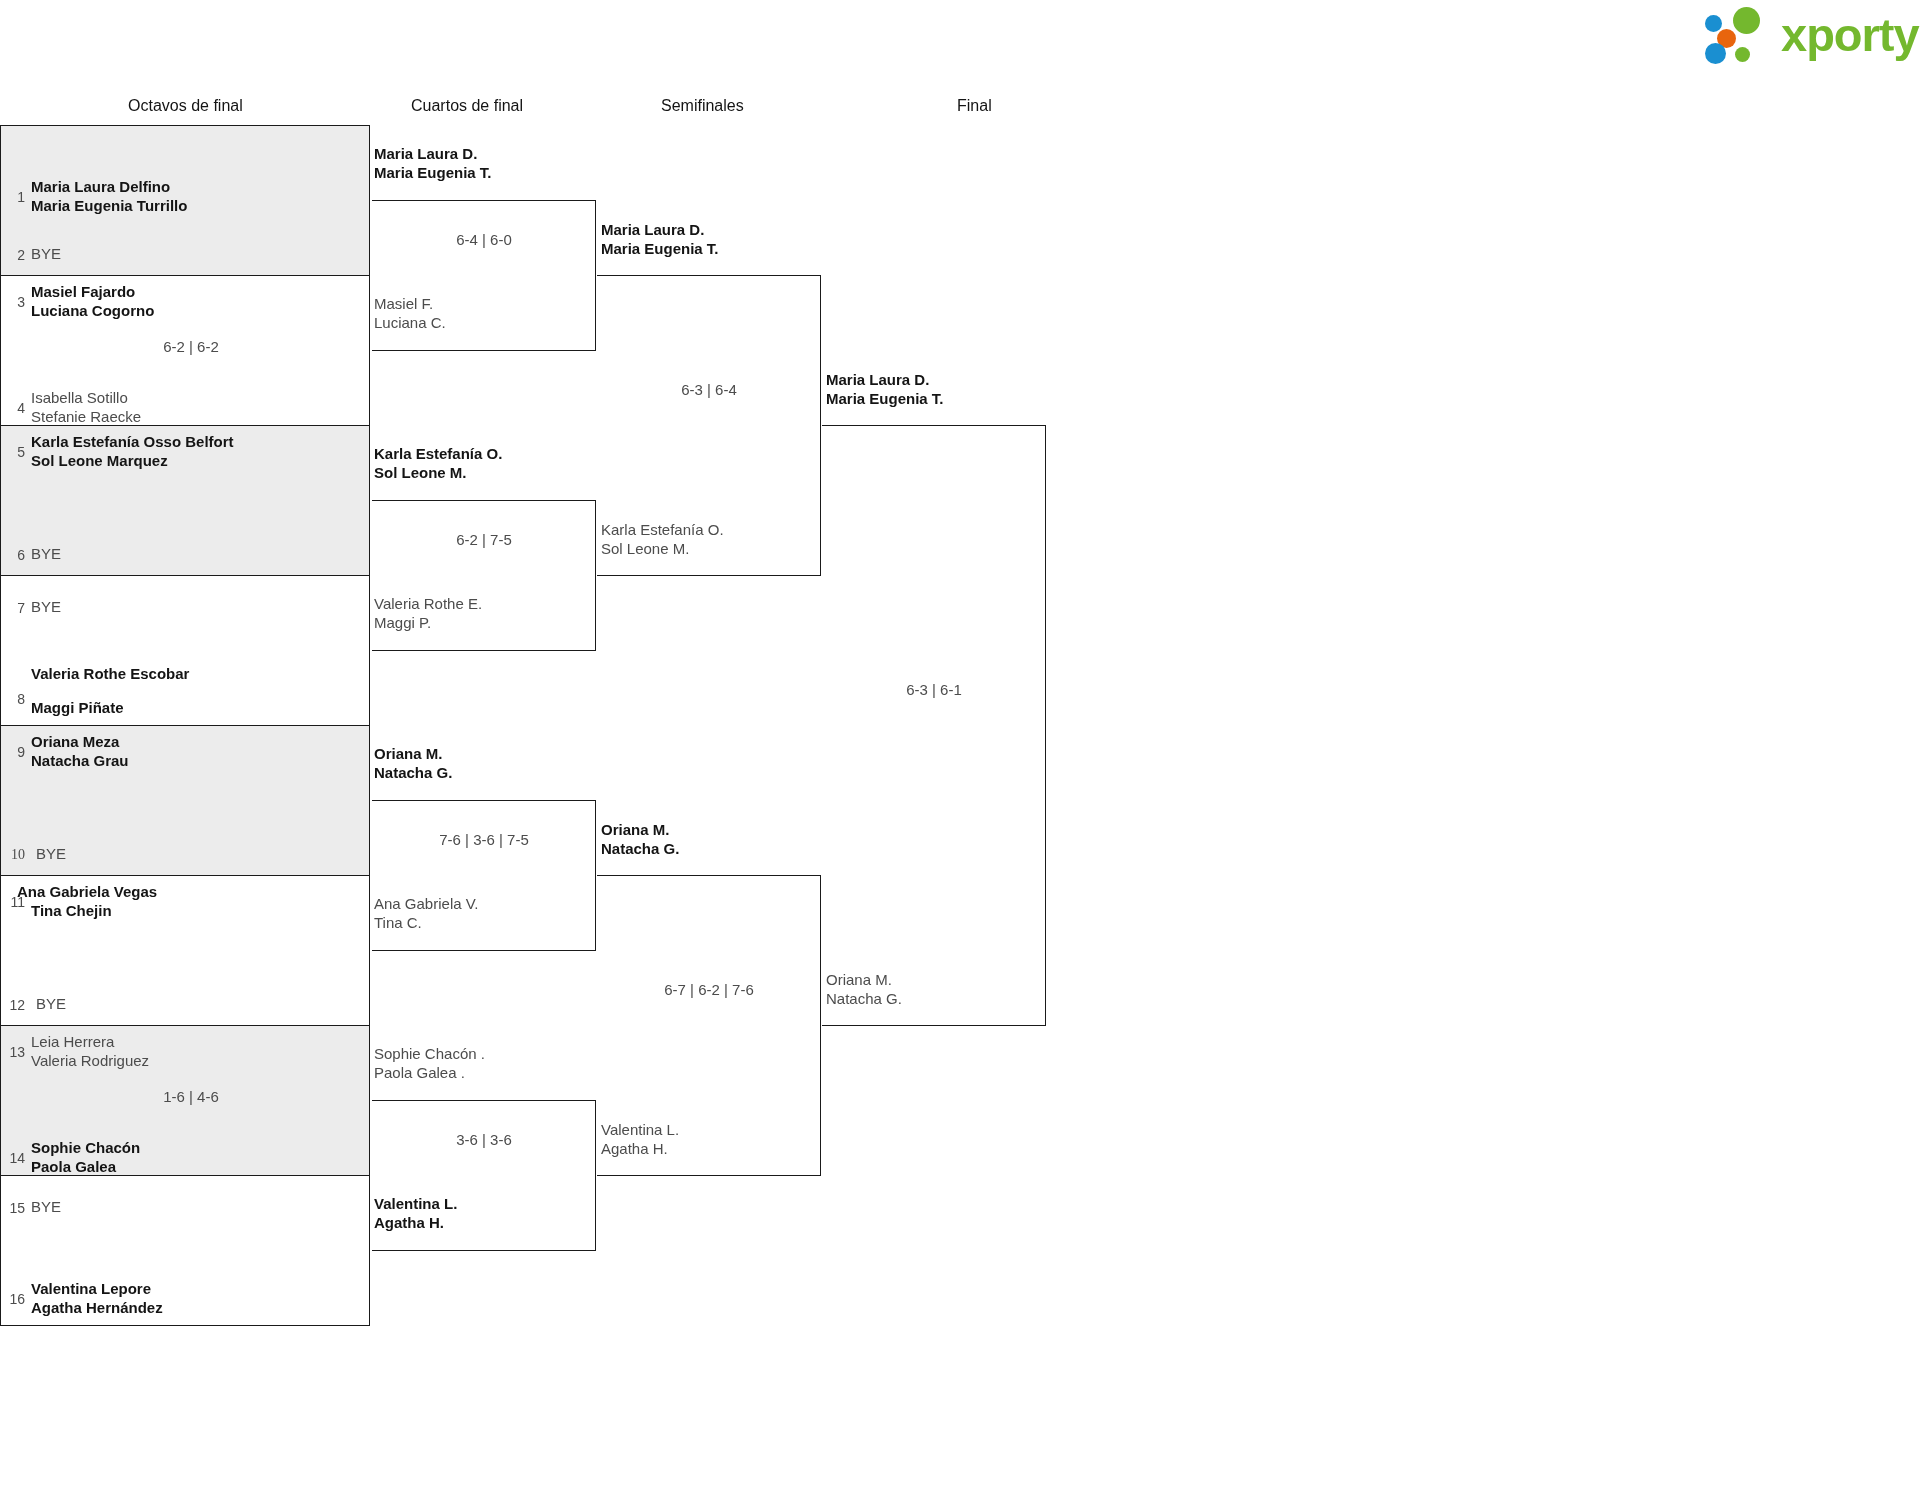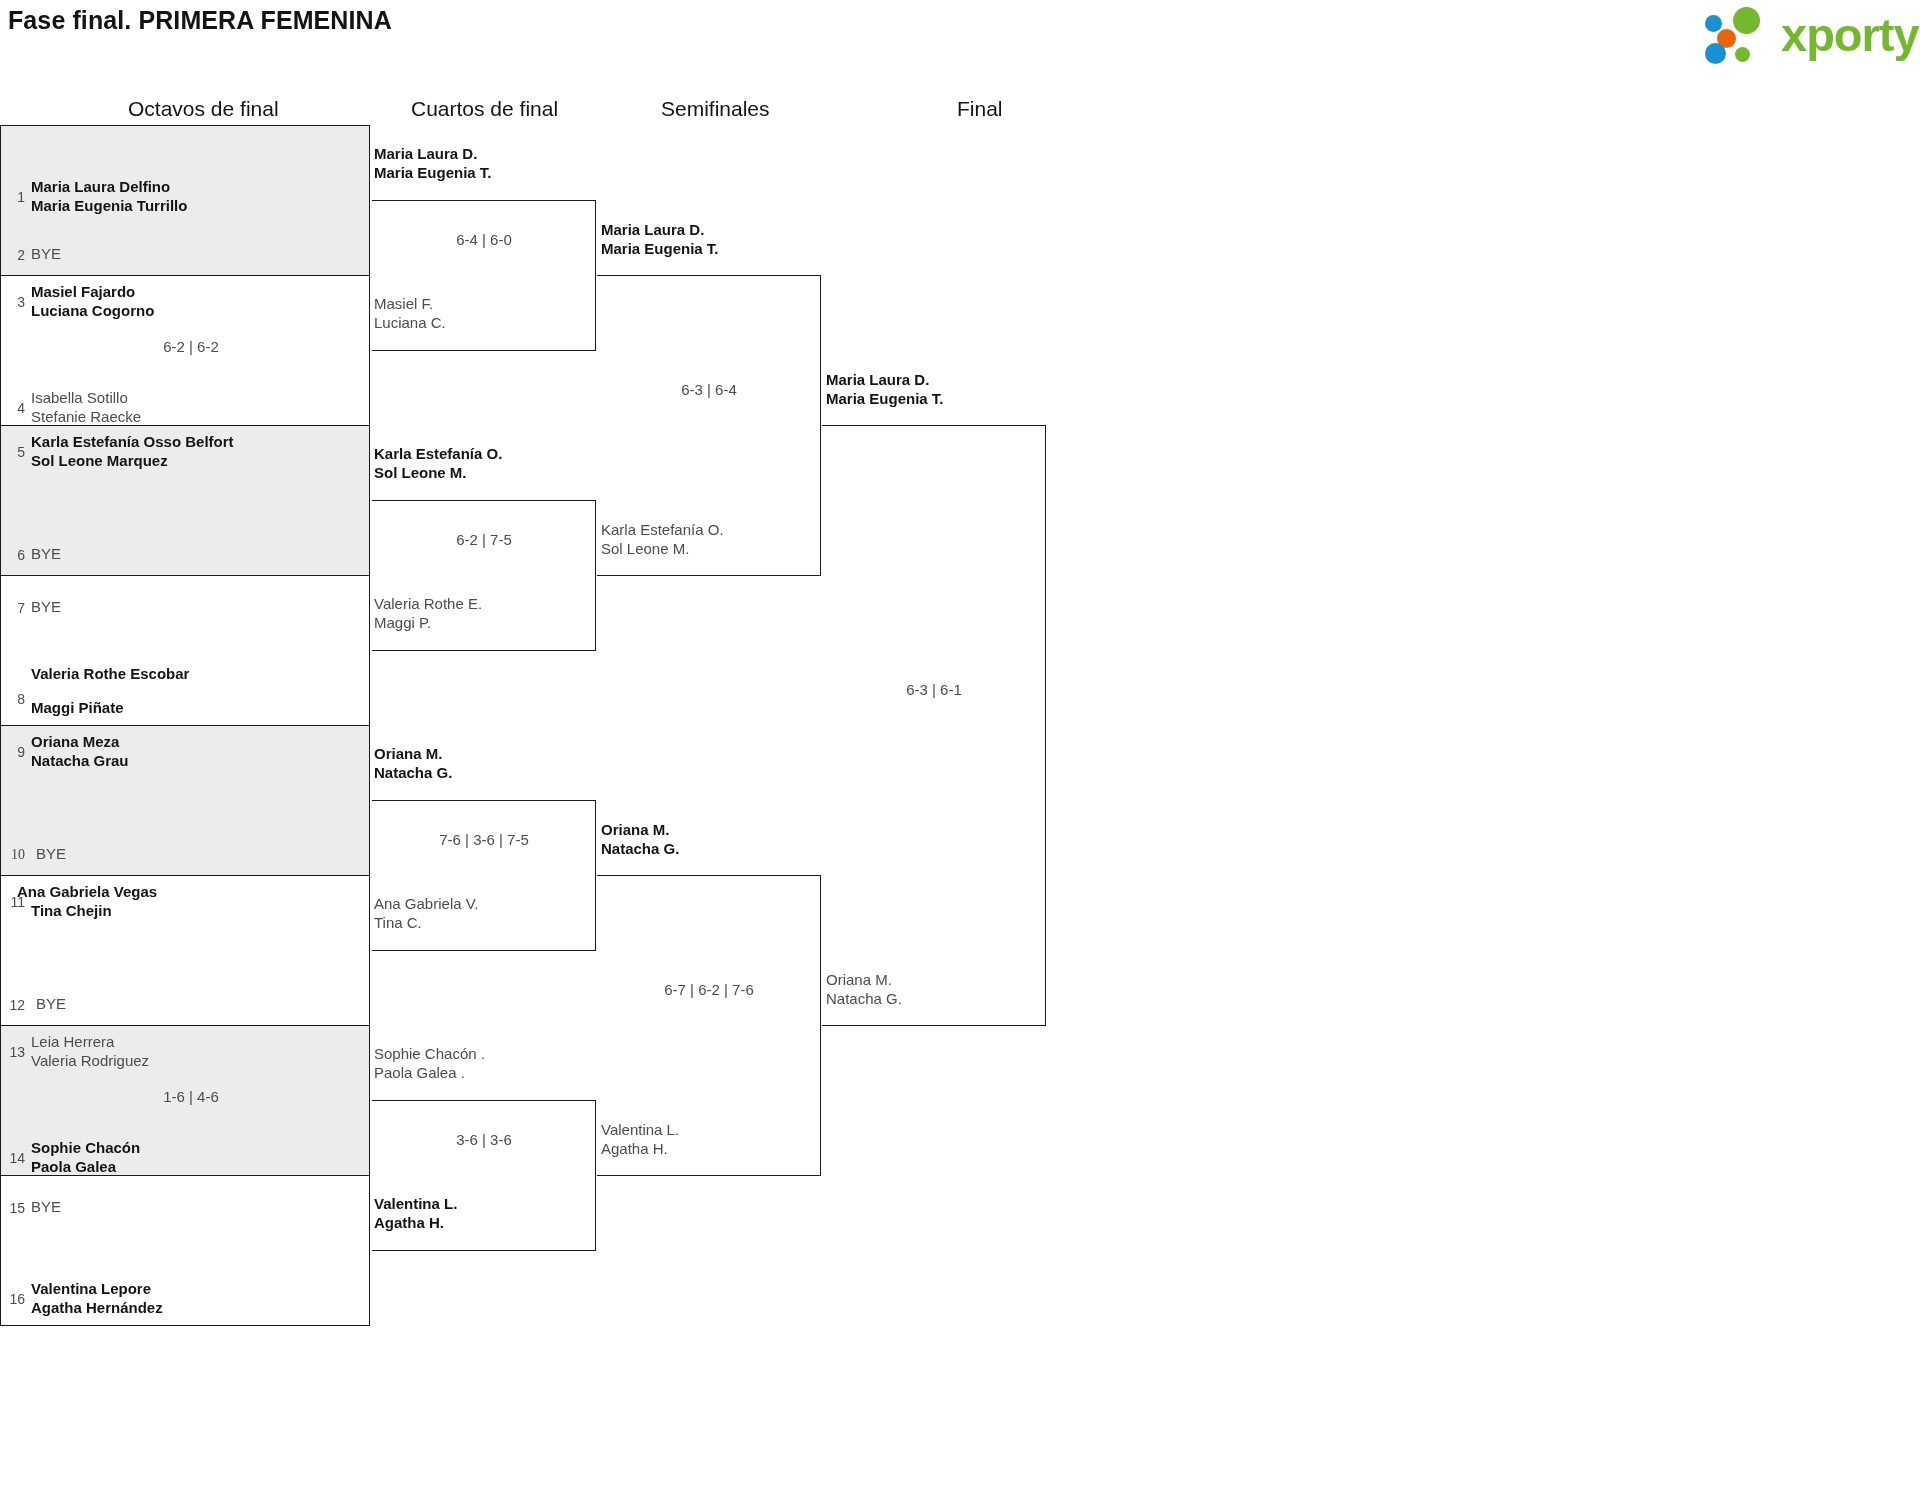--- a/index.html
+++ b/index.html
@@ -18,21 +18,21 @@
   #title-block{position:absolute;left:8px;top:4px;}
   .title-line{font-size:25px;font-weight:bold;line-height:32px;letter-spacing:.1px;color:#141414;white-space:nowrap;}
 
   
   #logo{position:absolute;left:1705px;top:5px;width:200px;height:62px;}
   #logo-dots{position:absolute;left:0;top:0;width:74px;height:62px;}
   .dot{position:absolute;border-radius:50%;}
   #logo-word{position:absolute;left:76px;top:4px;font-size:47px;line-height:52px;font-weight:bold;color:#74b82e;letter-spacing:-1px;}
 
   
-  .round-header{position:absolute;font-size:21px;color:#141414;white-space:nowrap;}
+  .round-header{position:absolute;font-size:16px;color:#141414;white-space:nowrap;}
 
   
   .r1-cell{
     position:absolute;
     box-sizing:border-box;
     border:1px solid #1a1a1a;
     background:#ffffff;
   }
   .r1-cell.shaded{background:#ececec;}
 
@@ -74,21 +74,20 @@
     border-right:1px solid #1a1a1a;
     border-bottom:1px solid #1a1a1a;
     border-left:0;
   }
 </style>
 </head>
 <body>
 
 <div id="header">
   <div id="title-block">
-    <div class="title-line">Fase final. PRIMERA FEMENINA</div>
   </div>
 
   <div id="logo">
     <div id="logo-dots">
       <div class="dot" style="left:0px;top:10px;width:17px;height:17px;background:#1a8fd1;"></div>
       <div class="dot" style="left:28px;top:2px;width:27px;height:27px;background:#74b82e;"></div>
       <div class="dot" style="left:12px;top:24px;width:19px;height:19px;background:#e8650d;"></div>
       <div class="dot" style="left:0px;top:38px;width:21px;height:21px;background:#1a8fd1;"></div>
       <div class="dot" style="left:30px;top:42px;width:15px;height:15px;background:#74b82e;"></div>
     </div>

